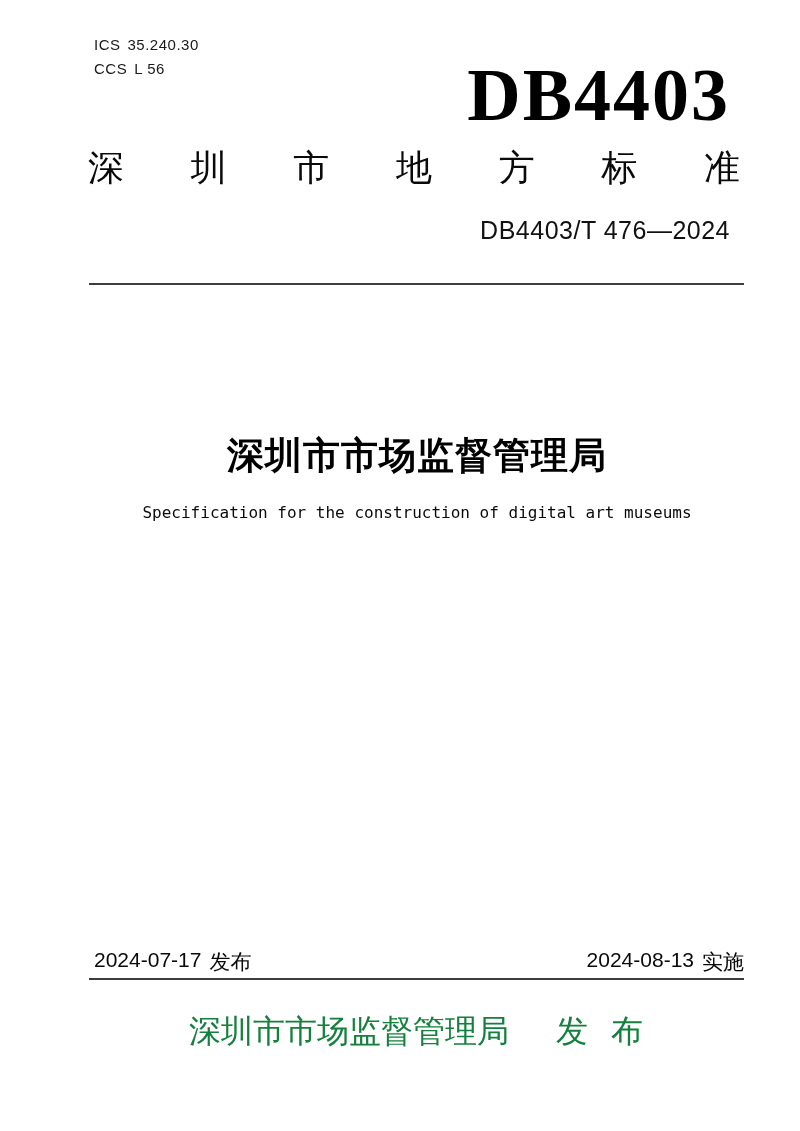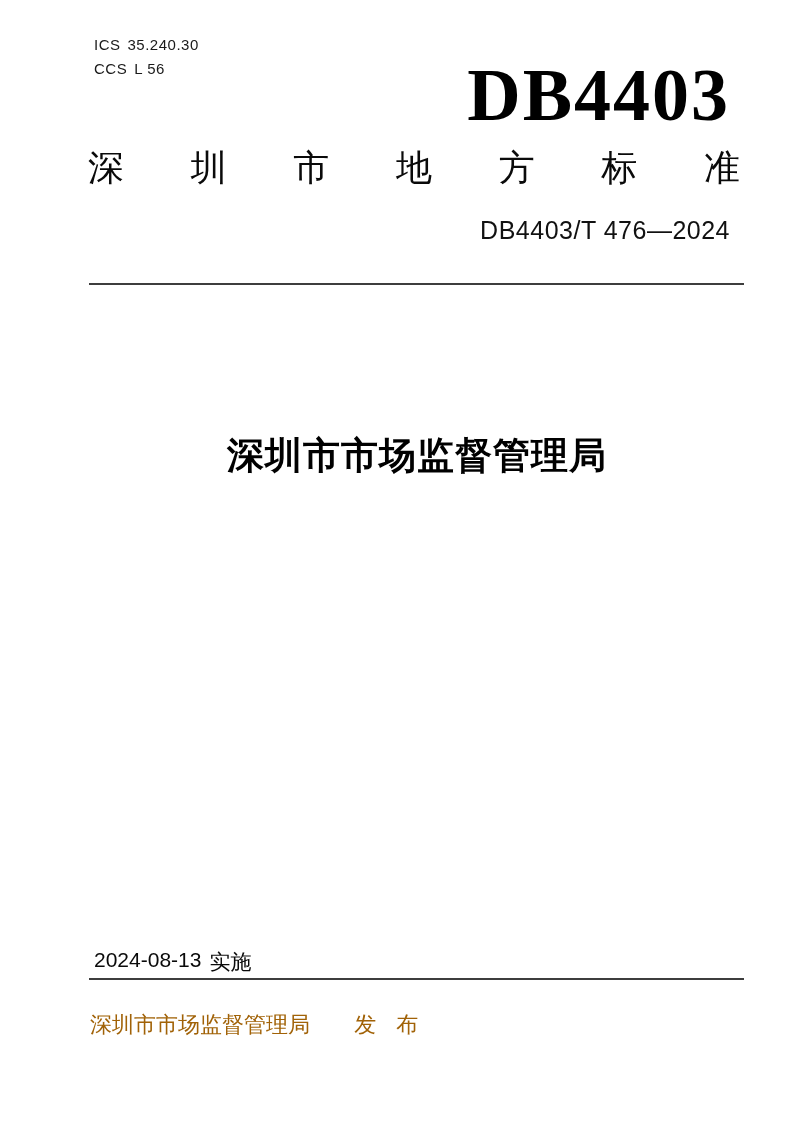--- a/index.html
+++ b/index.html
@@ -108,22 +108,23 @@
     font-size: 21px;
     color: #0a0a0a;
   }
   .date-item { display: flex; gap: 8px; white-space: nowrap; }
 
   .publisher-row {
     position: absolute;
     left: 90px;
     top: 1010px;
     width: 654px;
-    font-size: 22px;
-    color: #a16207;
+    text-align: center;
+    font-size: 32px;
+    color: #15803d;
     white-space: nowrap;
   }
   .publish-label {
     margin-left: 38px;
     word-spacing: 10px;
     letter-spacing: 2px;
   }
 </style>
 </head>
 <body>
@@ -152,22 +153,27 @@
     <span>标</span>
     <span>准</span>
   </div>
 
   <div class="standard-number">DB4403/T 476—2024</div>
 
   <div class="rule rule-top"></div>
 
   <div class="title-cn">深圳市市场监督管理局</div>
 
+  <div class="title-en">Specification for the construction of digital art museums</div>
 
   <div class="dates-row">
+    <div class="date-item">
+      <span>2024-07-17</span>
+      <span>发布</span>
+    </div>
     <div class="date-item">
       <span>2024-08-13</span>
       <span>实施</span>
     </div>
   </div>
 
   <div class="rule rule-bottom"></div>
 
   <div class="publisher-row">
     <span>深圳市市场监督管理局</span>

